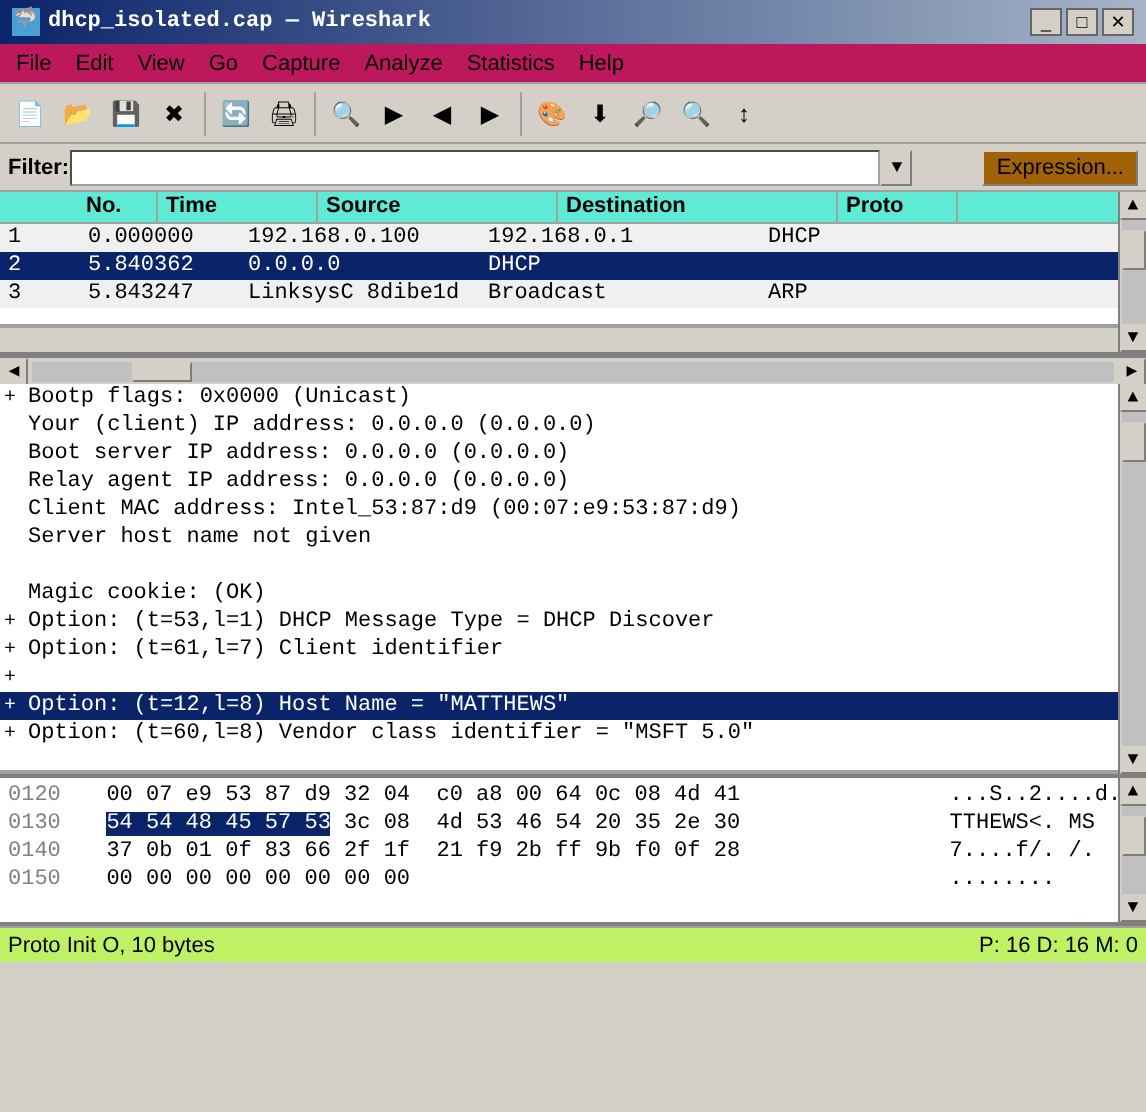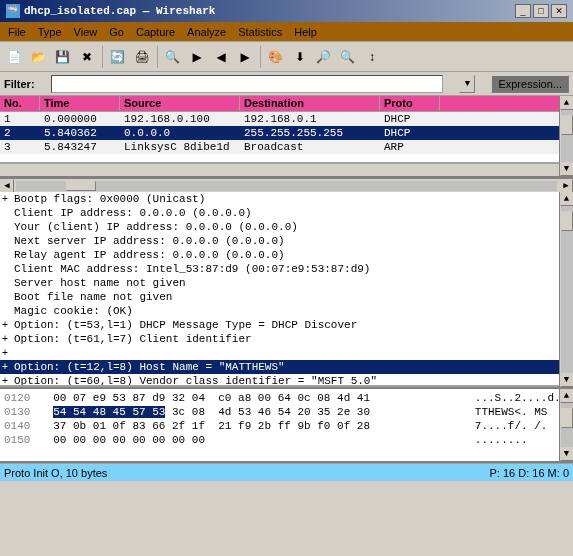--- a/index.html
+++ b/index.html
@@ -53,21 +53,21 @@
       border: 1px solid #666;
       font-size: 9px;
       text-align: center;
       line-height: 12px;
       cursor: pointer;
       font-family: Arial, sans-serif;
     }
 
     
     .menu-bar {
-      background: #a16207;
+      background: #be185d;
       border-bottom: 1px solid #a0a0a0;
       display: flex;
       align-items: center;
       height: 20px;
       padding: 0 2px;
     }
     .menu-item {
       padding: 2px 6px;
       font-family: Arial, sans-serif;
       font-size: 11px;
@@ -105,21 +105,21 @@
     }
 
     
     .filter-bar {
       background: #d4d0c8;
       border-bottom: 1px solid #a0a0a0;
       display: flex;
       align-items: center;
       padding: 2px 4px;
       height: 24px;
-      gap: 16px;
+      gap: 0;
     }
     .filter-label {
       font-family: Arial, sans-serif;
       font-size: 11px;
       font-weight: bold;
     }
     .filter-input {
       flex: 1;
       height: 18px;
       border: 1px inset #a0a0a0;
@@ -135,39 +135,41 @@
       border: 1px outset #d4d0c8;
       font-size: 9px;
       cursor: pointer;
       display: flex;
       align-items: center;
       justify-content: center;
     }
     .filter-expr-btn {
       height: 18px;
       padding: 0 6px;
-      background: #737373;
+      background: #a16207;
       border: 1px outset #d4d0c8;
       font-family: Arial, sans-serif;
       font-size: 11px;
       cursor: pointer;
+      margin-left: 35px;
     }
 
     
     .packet-list {
       background: white;
       border-bottom: 2px solid #a0a0a0;
       height: 68px;
       overflow: hidden;
     }
     .packet-list-header {
       display: flex;
-      background: #ec4899;
+      background: #5eead4;
       border-bottom: 1px solid #a0a0a0;
       height: 16px;
+      padding-left: 39px;
     }
     .col-header {
       font-family: Arial, sans-serif;
       font-size: 11px;
       font-weight: bold;
       padding: 1px 4px;
       border-right: 1px solid #a0a0a0;
       overflow: hidden;
       white-space: nowrap;
     }
@@ -282,21 +284,21 @@
       flex: 1;
       color: #000;
     }
     .bytes-ascii {
       color: #000;
       width: 100px;
     }
 
     
     .status-bar {
-      background: #7dd3fc;
+      background: #bef264;
       border-top: 1px solid #a0a0a0;
       display: flex;
       align-items: center;
       height: 18px;
       padding: 0 4px;
       justify-content: space-between;
     }
     .status-left {
       font-family: Arial, sans-serif;
       font-size: 11px;
@@ -362,21 +364,21 @@
   </div>
   <div class="title-bar-buttons">
     <button class="win-btn">_</button>
     <button class="win-btn">□</button>
     <button class="win-btn">✕</button>
   </div>
 </div>
 
 <div class="menu-bar">
   <span class="menu-item">File</span>
-  <span class="menu-item">Type</span>
+  <span class="menu-item">Edit</span>
   <span class="menu-item">View</span>
   <span class="menu-item">Go</span>
   <span class="menu-item">Capture</span>
   <span class="menu-item">Analyze</span>
   <span class="menu-item">Statistics</span>
   <span class="menu-item">Help</span>
 </div>
 
 <div class="toolbar">
   <button class="tb-btn">📄</button>
@@ -422,21 +424,20 @@
         <div class="packet-cell col-time">0.000000</div>
         <div class="packet-cell col-src">192.168.0.100</div>
         <div class="packet-cell col-dst">192.168.0.1</div>
         <div class="packet-cell col-proto">DHCP</div>
       </div>
 
       <div class="packet-row selected">
         <div class="packet-cell col-no">2</div>
         <div class="packet-cell col-time">5.840362</div>
         <div class="packet-cell col-src">0.0.0.0</div>
-        <div class="packet-cell col-dst">255.255.255.255</div>
         <div class="packet-cell col-proto">DHCP</div>
       </div>
 
       <div class="packet-row">
         <div class="packet-cell col-no">3</div>
         <div class="packet-cell col-time">5.843247</div>
         <div class="packet-cell col-src">LinksysC 8dibe1d</div>
         <div class="packet-cell col-dst">Broadcast</div>
         <div class="packet-cell col-proto">ARP</div>
       </div>
@@ -461,45 +462,40 @@
 
 <div class="pane-with-scroll" style="height:197px; border-bottom: 2px solid #808080;">
   <div class="pane-content packet-detail">
 
     <div class="detail-row">
       <span class="expand-icon">+</span>
       <span>Bootp flags: 0x0000 (Unicast)</span>
     </div>
     <div class="detail-row">
       <span class="expand-icon">&nbsp;</span>
-      <span>Client IP address: 0.0.0.0 (0.0.0.0)</span>
-    </div>
-    <div class="detail-row">
-      <span class="expand-icon">&nbsp;</span>
       <span>Your (client) IP address: 0.0.0.0 (0.0.0.0)</span>
     </div>
     <div class="detail-row">
       <span class="expand-icon">&nbsp;</span>
-      <span>Next server IP address: 0.0.0.0 (0.0.0.0)</span>
+      <span>Boot server IP address: 0.0.0.0 (0.0.0.0)</span>
     </div>
     <div class="detail-row">
       <span class="expand-icon">&nbsp;</span>
       <span>Relay agent IP address: 0.0.0.0 (0.0.0.0)</span>
     </div>
     <div class="detail-row">
       <span class="expand-icon">&nbsp;</span>
       <span>Client MAC address: Intel_53:87:d9 (00:07:e9:53:87:d9)</span>
     </div>
     <div class="detail-row">
       <span class="expand-icon">&nbsp;</span>
       <span>Server host name not given</span>
     </div>
     <div class="detail-row">
       <span class="expand-icon">&nbsp;</span>
-      <span>Boot file name not given</span>
     </div>
     <div class="detail-row">
       <span class="expand-icon">&nbsp;</span>
       <span>Magic cookie: (OK)</span>
     </div>
     <div class="detail-row">
       <span class="expand-icon">+</span>
       <span>Option: (t=53,l=1) DHCP Message Type = DHCP Discover</span>
     </div>
     <div class="detail-row">

